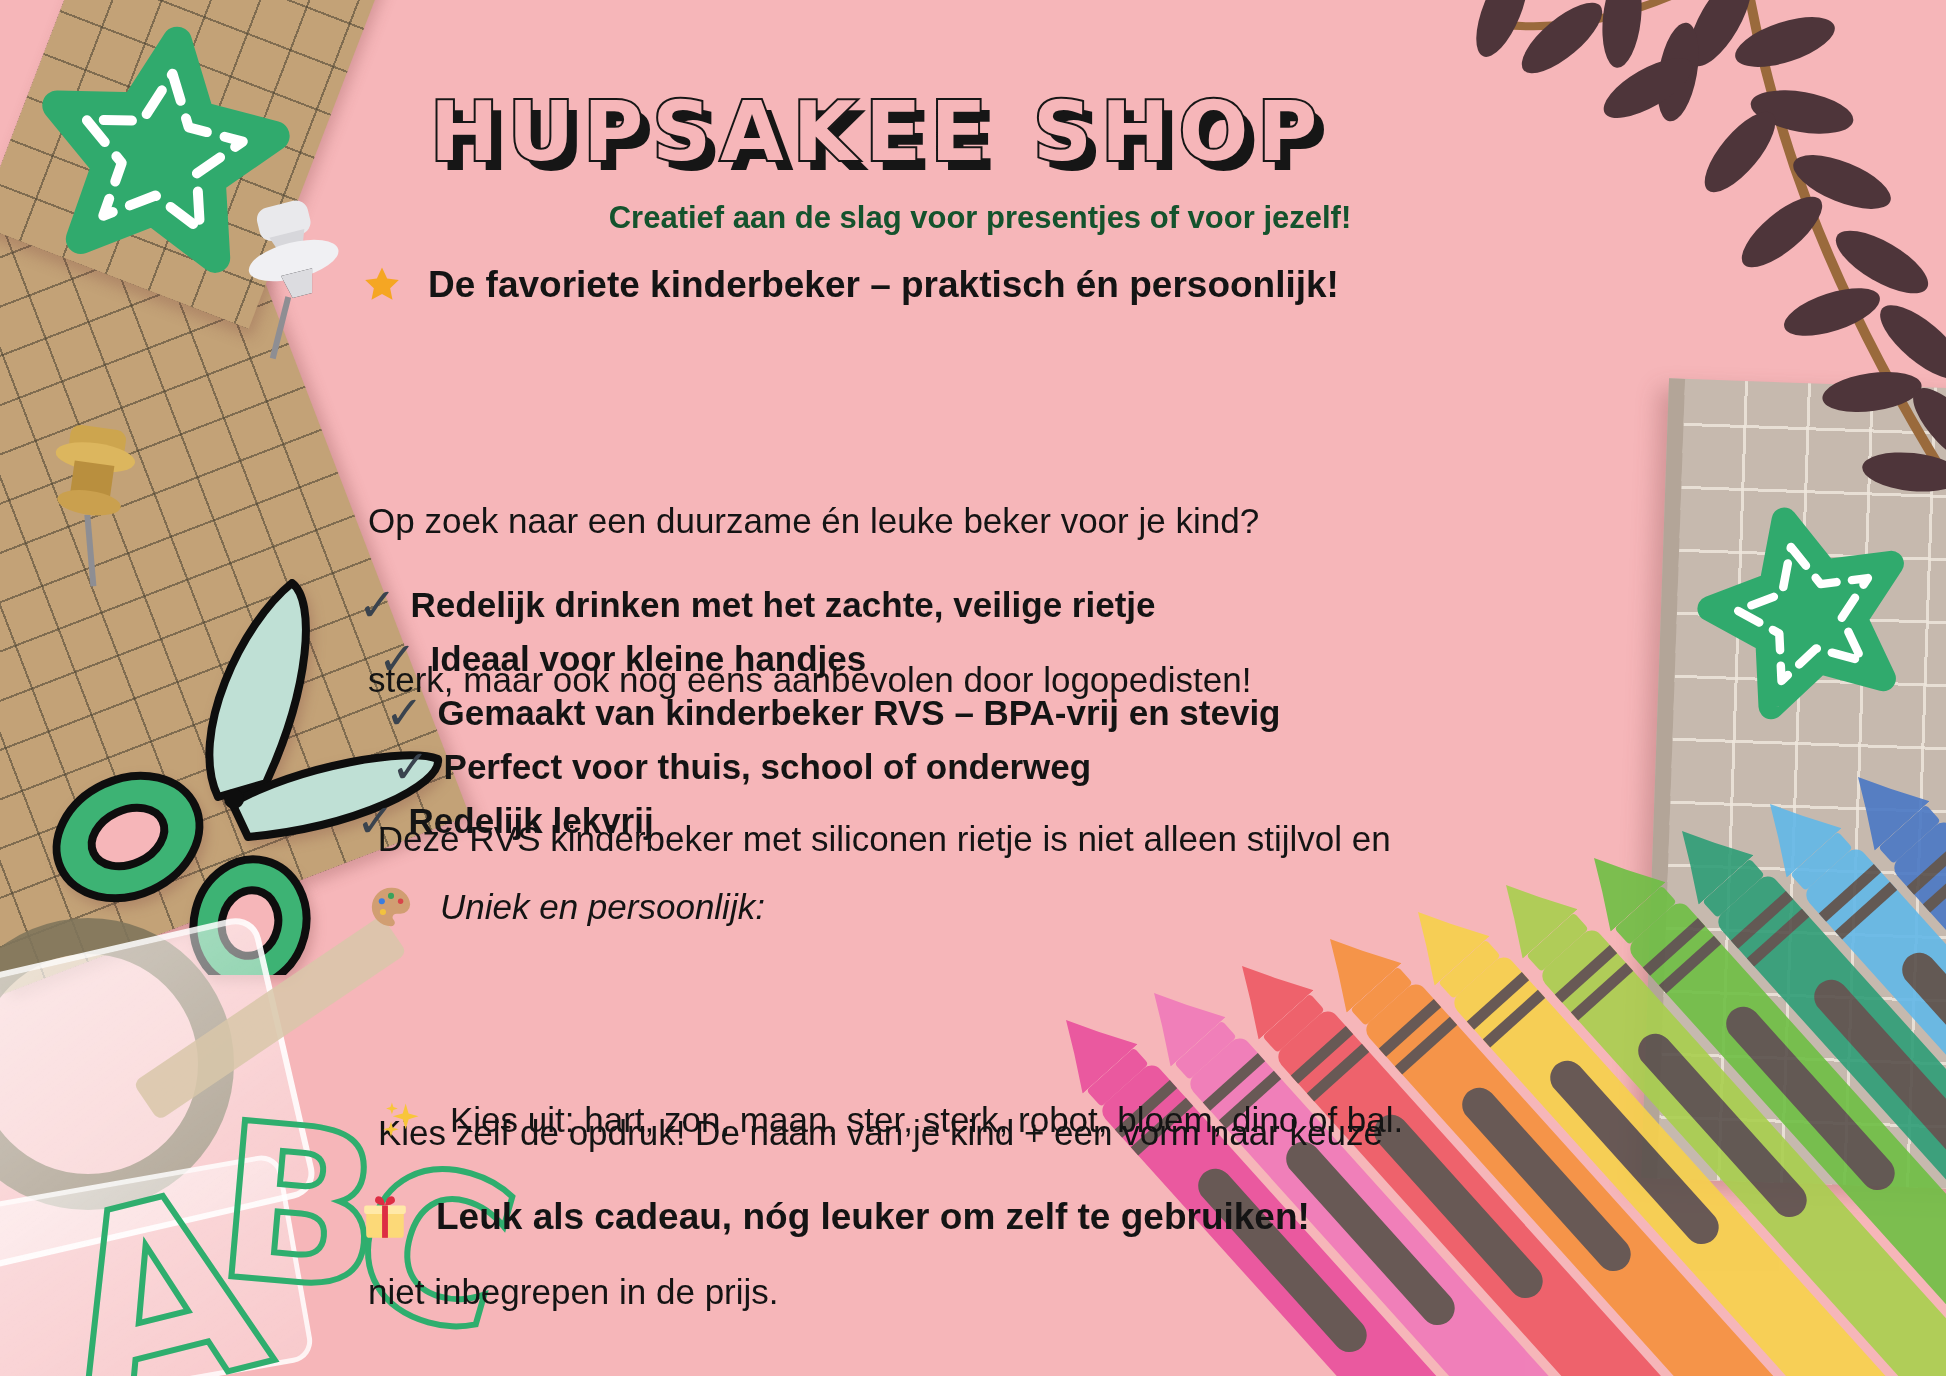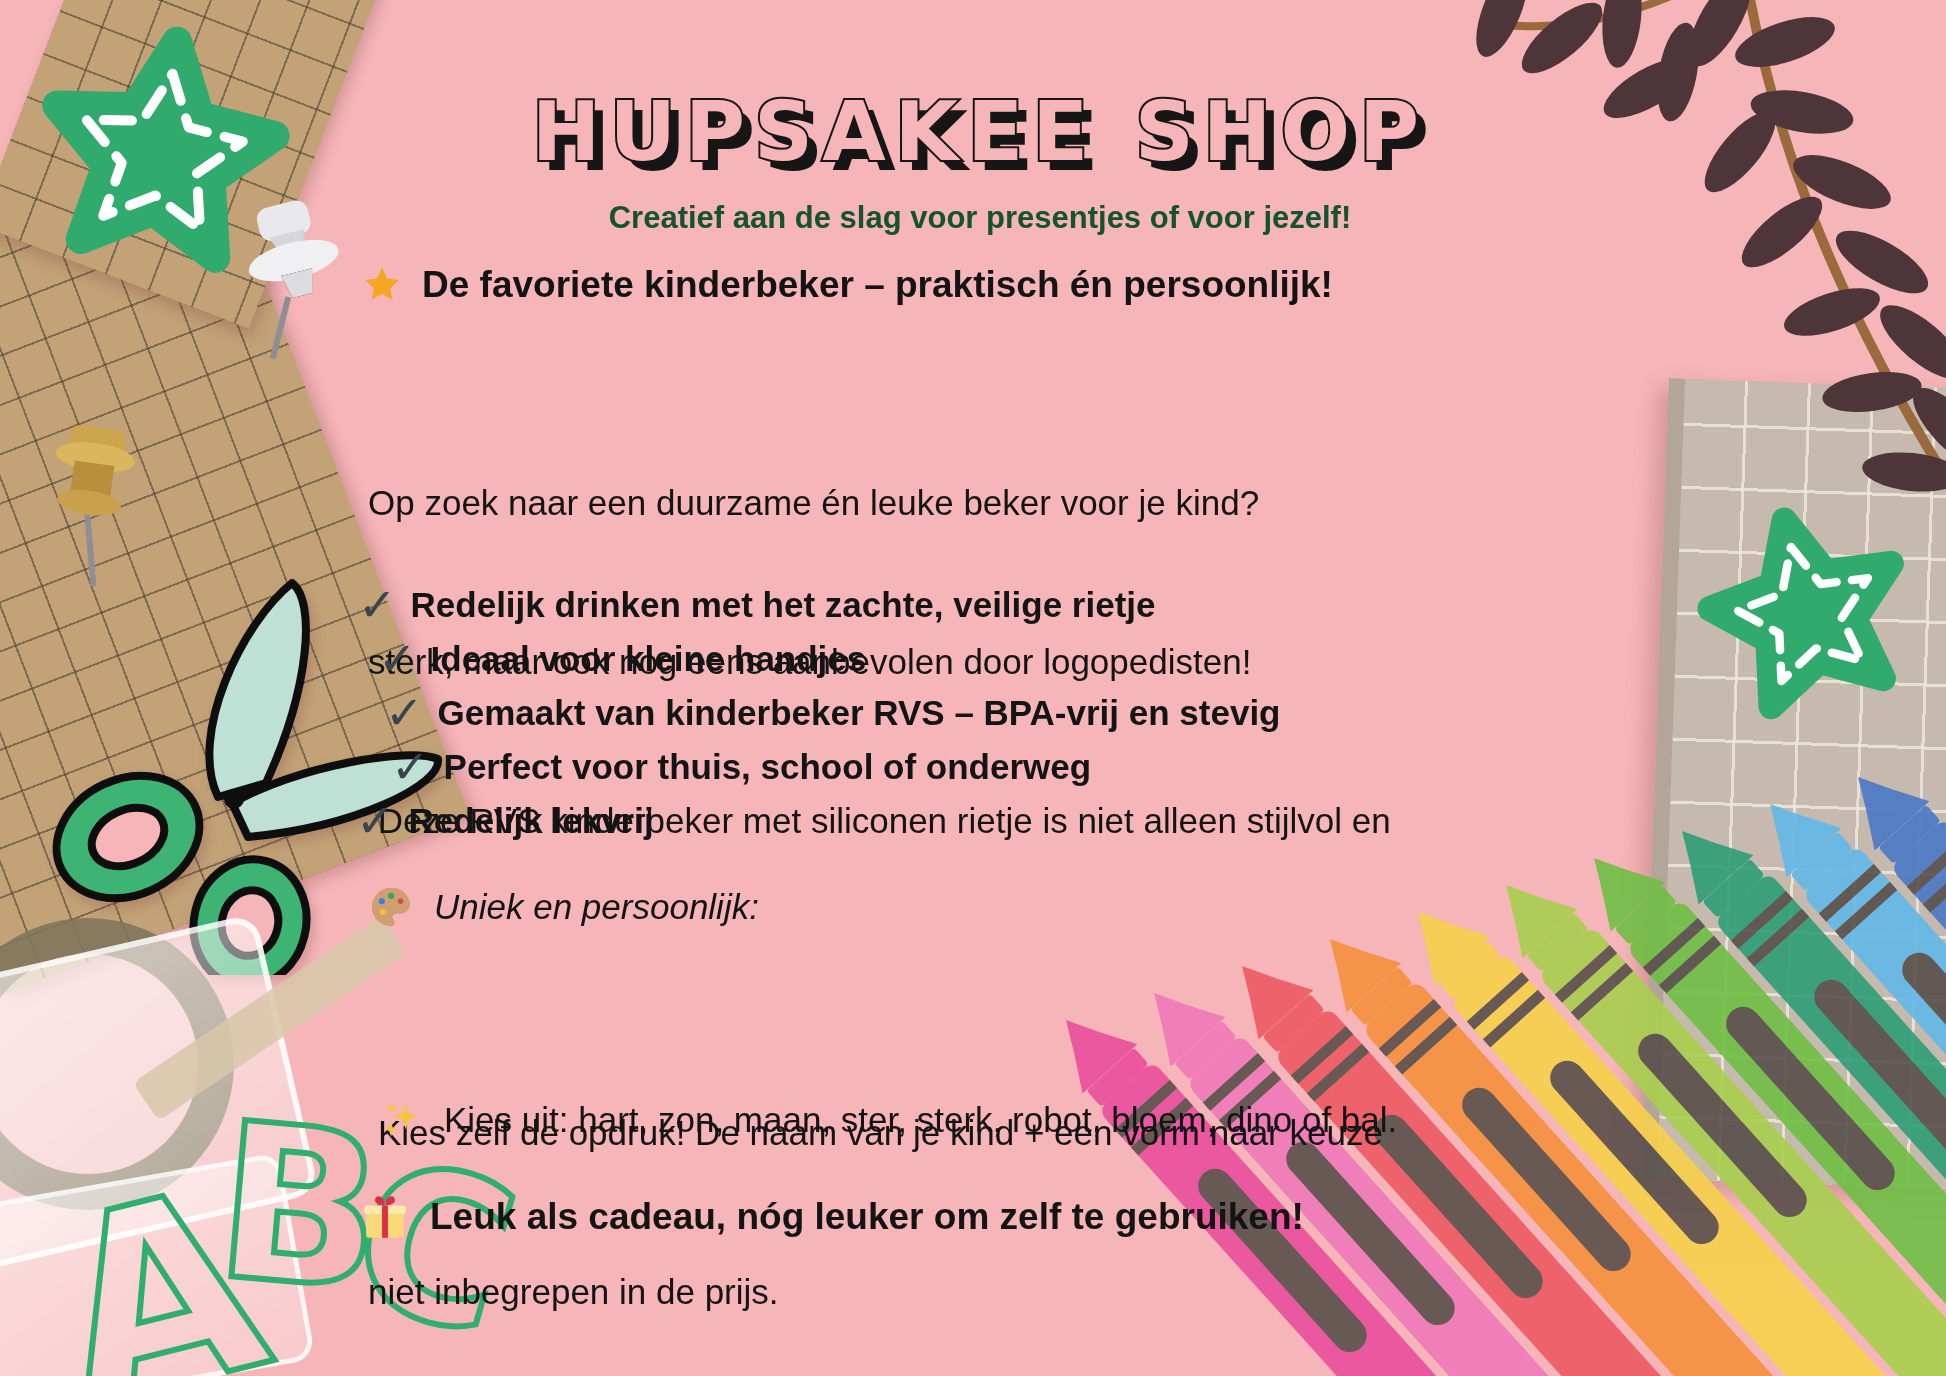--- a/index.html
+++ b/index.html
@@ -67,33 +67,33 @@
     clip-path:polygon(50% 0,72% 46%,100% 100%,0 100%,28% 46%);}
   .crayon .collar{height:22px; width:86%; margin:0 auto; background:var(--c); border-radius:4px;}
   .crayon .cbody{position:relative; height:632px; background:var(--c); border-radius:12px 12px 0 0;}
   .crayon .stripe{position:absolute; left:0; right:0; height:11px; background:#594f4b;}
   .crayon .s1{top:26px;} .crayon .s2{top:50px;}
   .crayon .oval{position:absolute; left:50%; top:118px; width:34px; height:235px;
     transform:translateX(-50%); background:#594f4b; border-radius:18px;}
   
   .content{position:absolute; inset:0; z-index:10;}
   .title{
-    position:absolute; left:430px; top:84px; width:1100px; text-align:center;
+    position:absolute; left:430px; top:84px; width:1100px; text-align:left;
     font-family:"DejaVu Sans", sans-serif; font-weight:800; font-size:82px;
     letter-spacing:9px; color:#f6b6b9;
     -webkit-text-stroke:4px #161616; paint-order:stroke fill;
     text-shadow:10px 10px 0 #161616;
   }
   .subtitle{
     position:absolute; left:430px; top:200px; width:1100px; text-align:center;
     font-weight:bold; font-size:31px; color:#14532d;
   }
-  .line{position:absolute; display:flex; align-items:center; gap:20px; white-space:pre;}
+  .line{position:absolute; display:flex; align-items:center; gap:26px; white-space:pre;}
   .heading-line{left:362px; top:264px; font-weight:bold; font-size:37px;}
-  .para{position:absolute; left:368px; top:370px; font-size:35px; line-height:53px; white-space:pre;}
+  .para{position:absolute; left:368px; top:388px; font-size:35px; line-height:53px; white-space:pre;}
   .checklist{position:absolute; left:358px; top:578px; margin:0; padding:0; list-style:none;
     font-weight:bold; font-size:35px;}
   .checklist li{display:flex; align-items:center; height:54px; white-space:pre;}
   .checklist li .check{font-size:46px; font-weight:bold; color:#3a434e; margin-right:14px;
     font-family:"DejaVu Sans", sans-serif; line-height:1;}
   .checklist li:nth-child(2){margin-left:20px;}
   .checklist li:nth-child(3){margin-left:27px;}
   .checklist li:nth-child(4){margin-left:33px;}
   .checklist li:nth-child(5){margin-left:-2px;}
   .pers-heading{left:368px; top:884px; font-size:35px; font-style:italic;}

